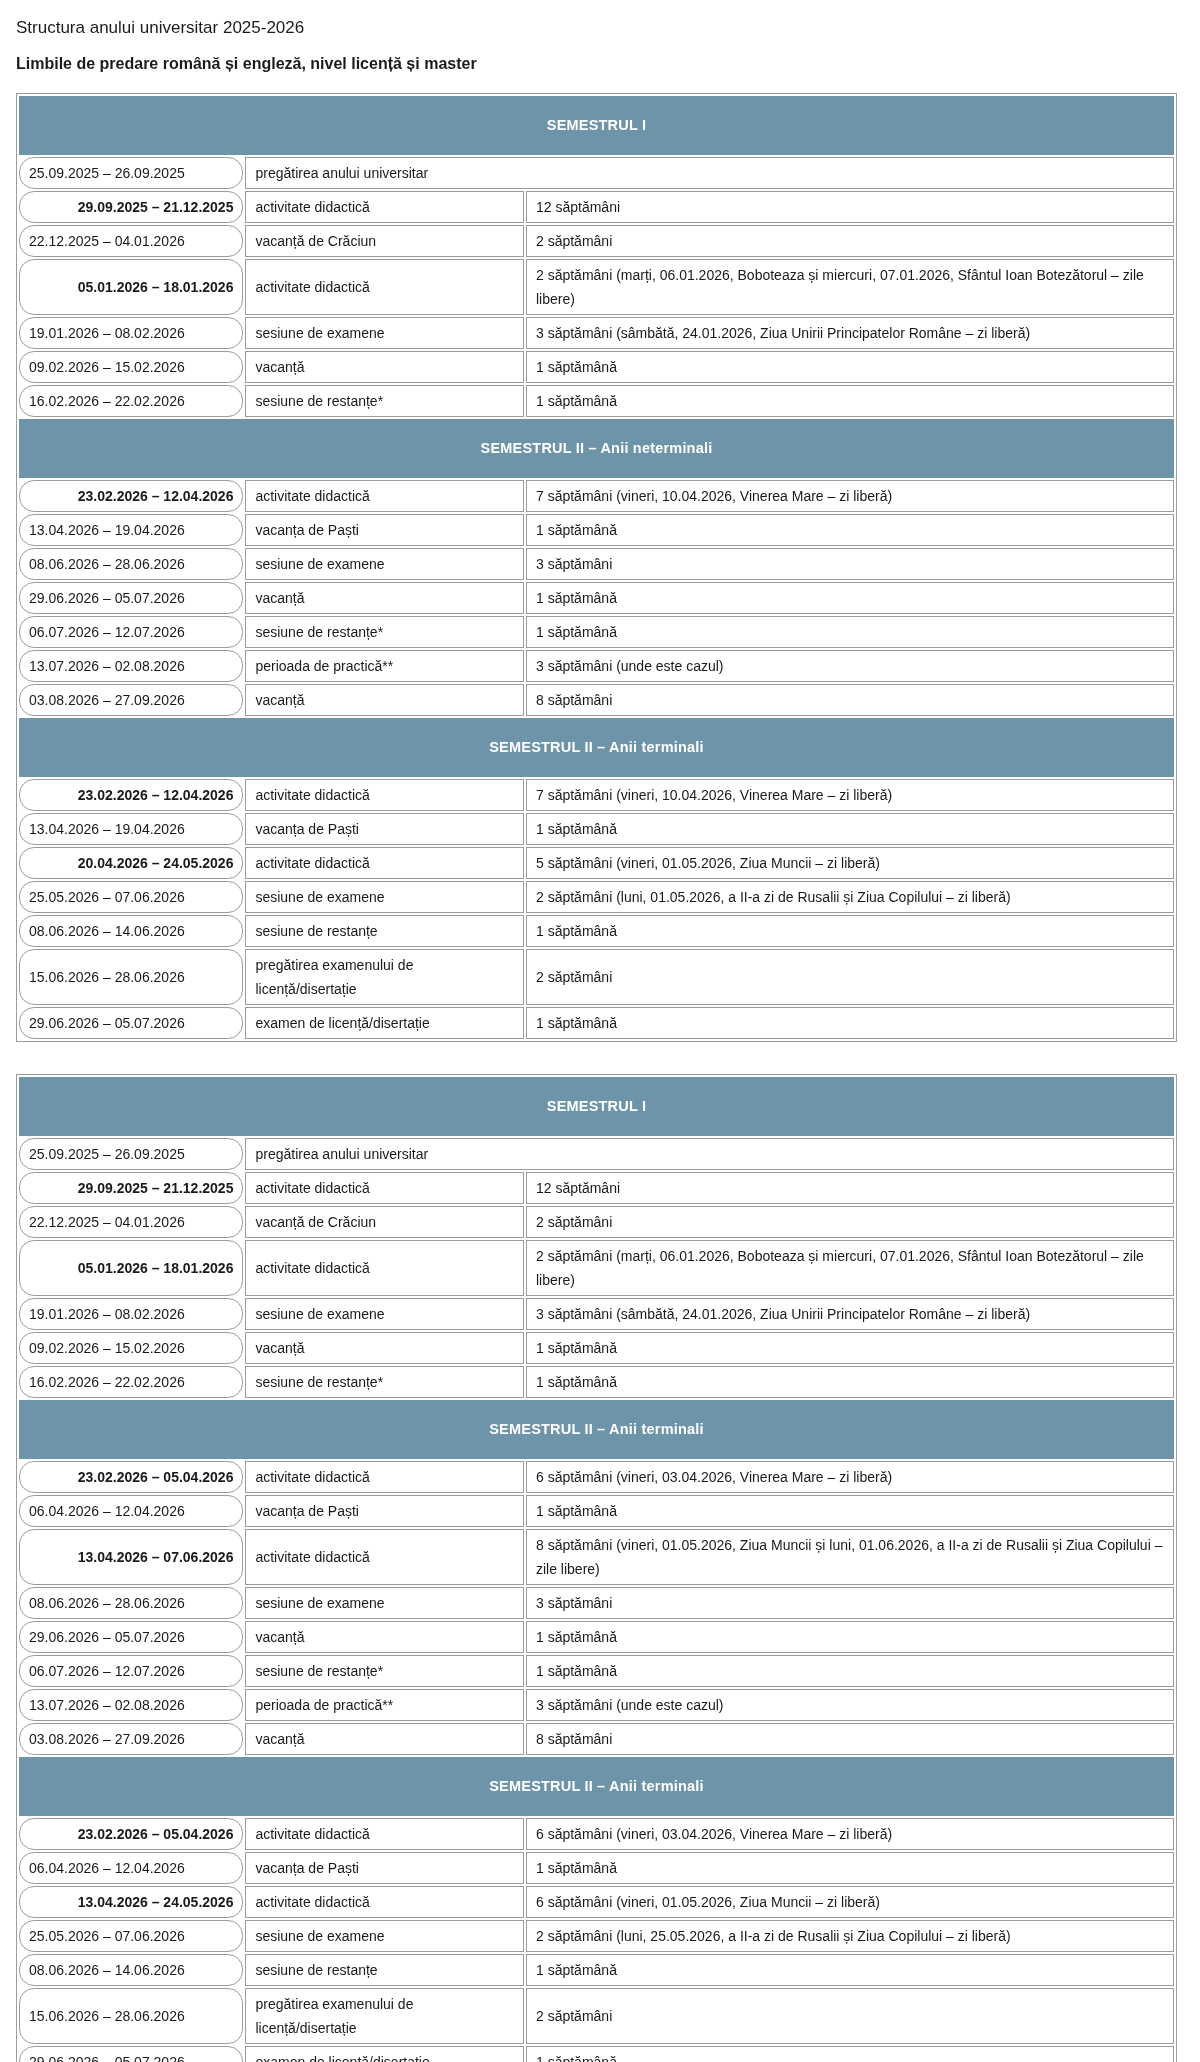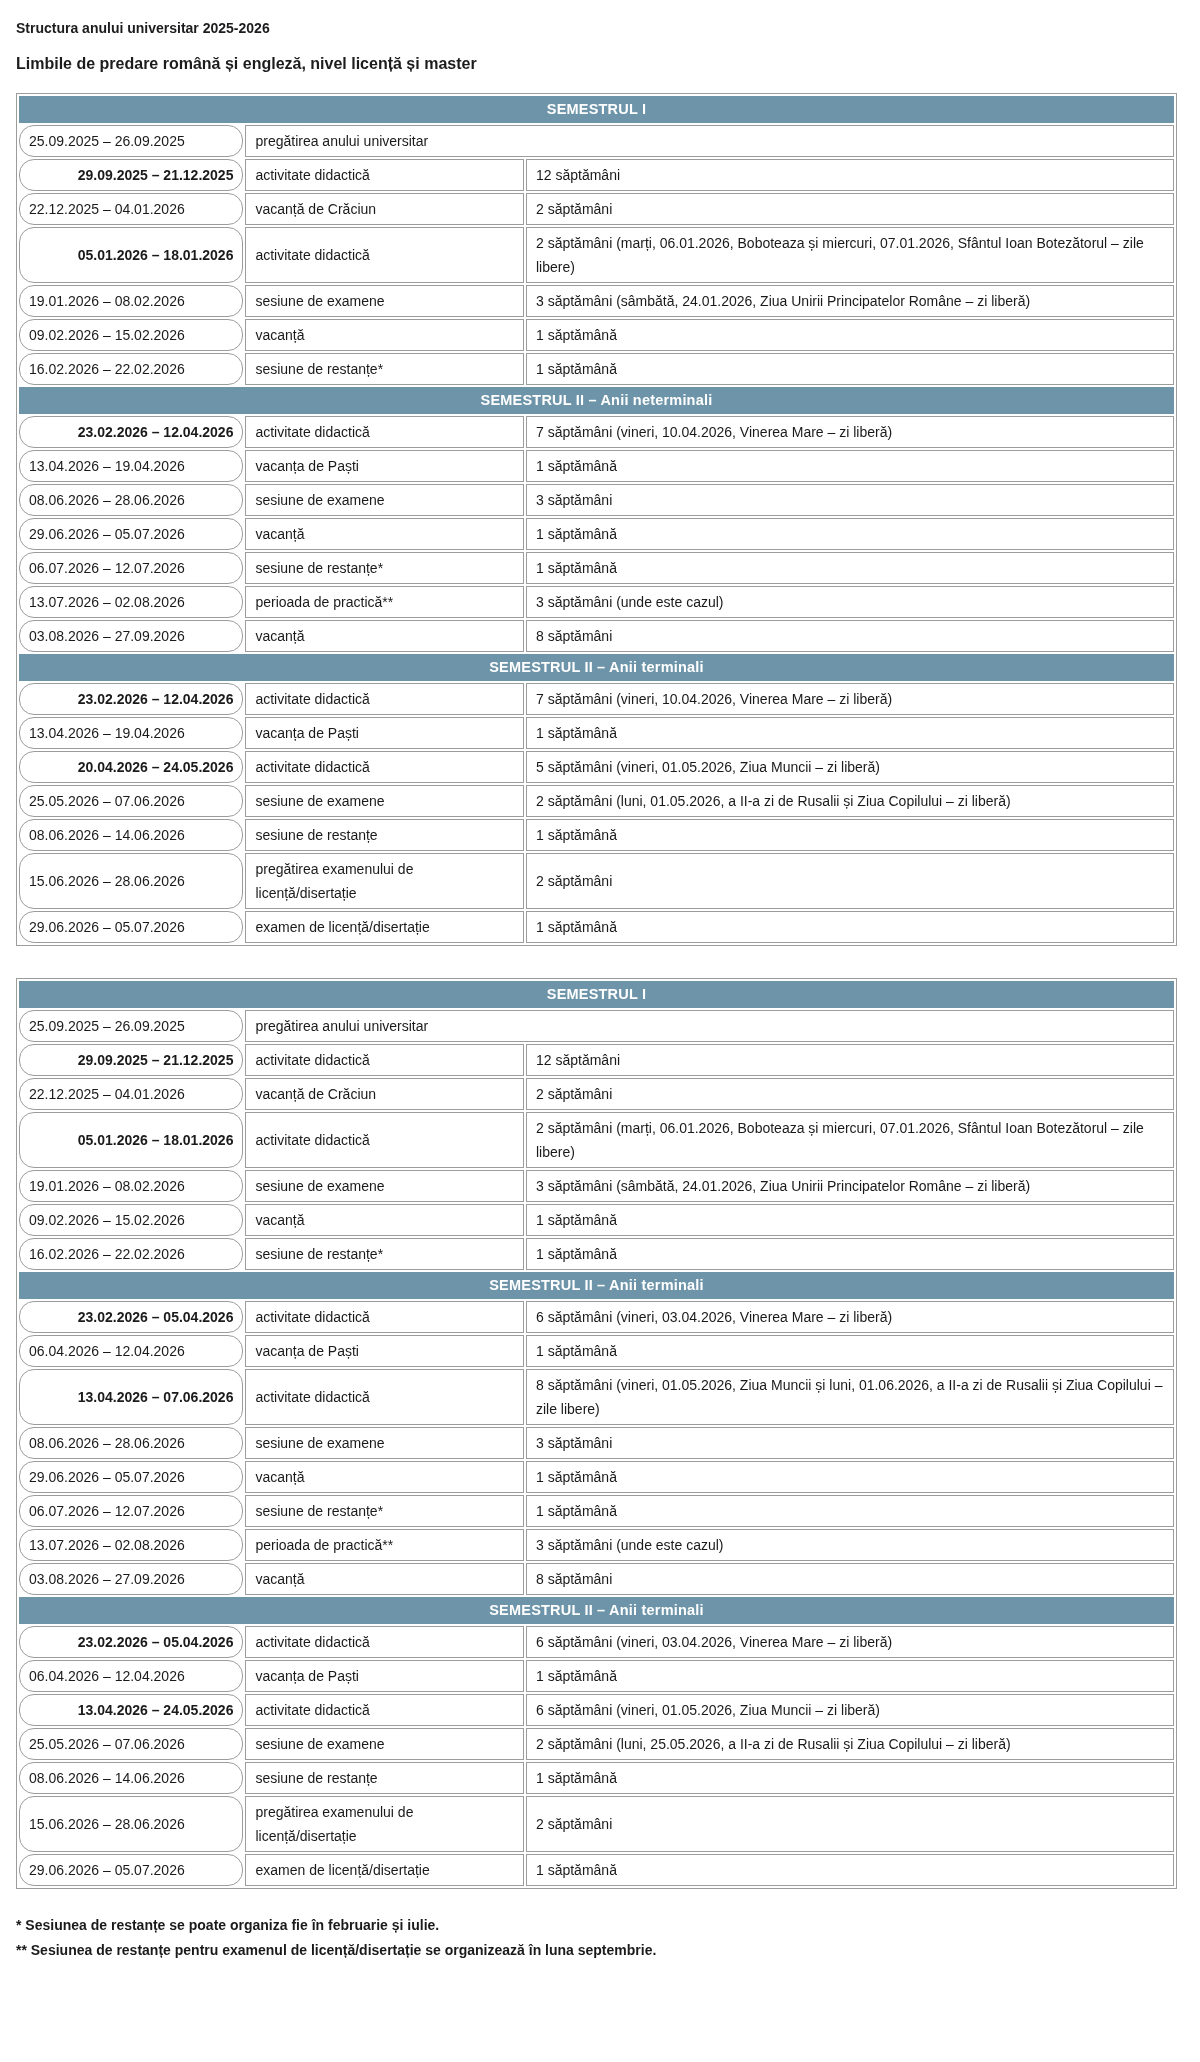--- a/index.html
+++ b/index.html
@@ -11,25 +11,25 @@
   *{box-sizing:border-box;}
   html,body{background:#ffffff;}
   body{
     margin:0;
     padding:14px 16px 24px 16px;
     width:1200px;
     font-family:"Liberation Sans","DejaVu Sans",sans-serif;
     color:var(--text);
   }
   h1.page-title{
-    font-size:14px;
+    font-size:17px;
     line-height:20px;
     margin:4px 0 16px 0;
     color:#1c1c1e;
-    font-weight:700;
+    font-weight:400;
   }
   h2.table-heading{
     font-size:16px;
     line-height:19px;
     margin:0 0 20px 0;
     color:#1c1c1e;
     font-weight:700;
   }
   section.table-block{margin:0 7px 12px 0;}
   section.table-block + section.table-block{margin-top:32px;}
@@ -40,21 +40,21 @@
     border:1px solid var(--border);
     background:#ffffff;
   }
   table.cal-table th.band{
     background:var(--band-bg);
     color:var(--band-text);
     font-weight:700;
     font-size:14.5px;
     letter-spacing:.2px;
     text-align:center;
-    padding:3px 8px;
+    padding:19px 8px;
     line-height:19px;
     border:1px solid var(--band-bg);
   }
   table.cal-table td{
     border:1px solid var(--border);
     font-size:14px;
     line-height:24px;
     padding:3px 9px;
     vertical-align:middle;
     background:#ffffff;

